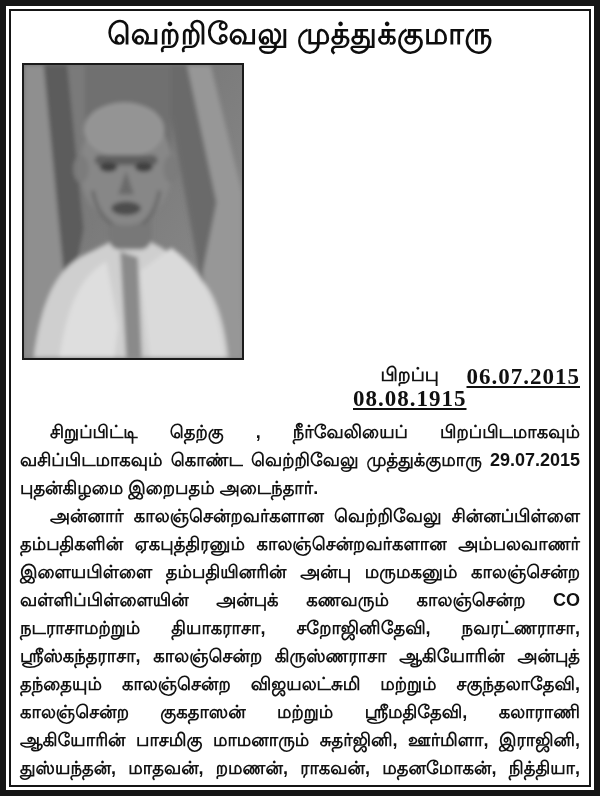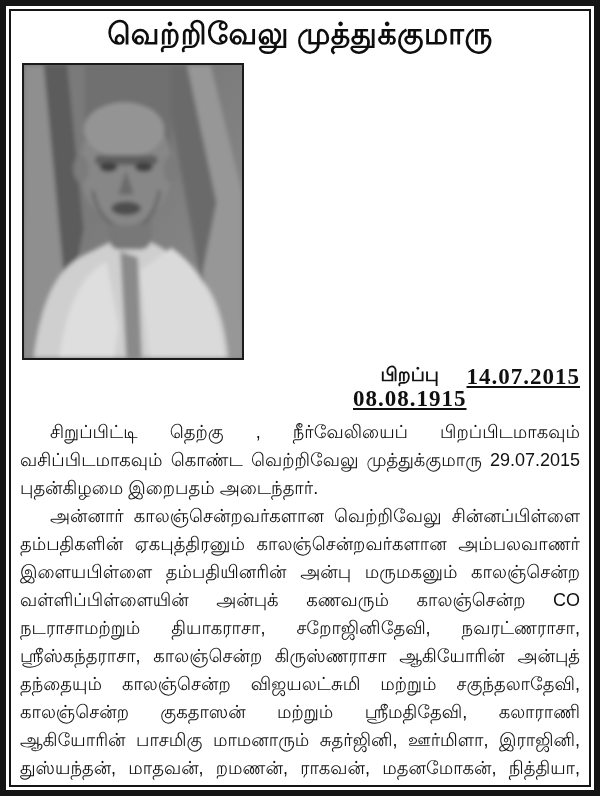--- a/index.html
+++ b/index.html
@@ -24,21 +24,21 @@
   .photo-frame svg { display:block; width:100%; height:100%; }
   .vitals {
     margin-left:240px; display:flex; justify-content:flex-end;
     text-align:center; font-family:"Liberation Serif", serif; font-weight:bold;
     margin-bottom:6px;
   }
   .vital-label { font-size:19px; line-height:22px; }
   .vital-date  { font-size:23px; line-height:26px; letter-spacing:1px;text-decoration:underline; }
   .body p {
     margin:0; text-align:justify; text-indent:30px;
-    font-size:18px; line-height:28px; font-weight:normal; color:#111;
+    font-size:18px; line-height:28px; font-weight:bold; color:#111;
   }
 </style>
 </head>
 <body>
 
 <div class="page">
   <div class="inner">
 
     <div class="title">வெற்றிவேலு முத்துக்குமாரு</div>
 
@@ -86,21 +86,21 @@
         </g>
       </svg>
     </div>
 
     <div class="vitals">
       <div>
         <div class="vital-label">பிறப்பு</div>
         <div class="vital-date">08.08.1915</div>
       </div>
       <div>
-        <div class="vital-date">14.07.2015</div>
+        <div class="vital-date">06.07.2015</div>
       </div>
     </div>
 
     <div class="body">
       <p>சிறுப்பிட்டி தெற்கு , நீர்வேலியைப் பிறப்பிடமாகவும் வசிப்பிடமாகவும் கொண்ட வெற்றிவேலு முத்துக்குமாரு 29.07.2015 புதன்கிழமை இறைபதம் அடைந்தார்.</p>
       <p>அன்னார் காலஞ்சென்றவர்களான வெற்றிவேலு சின்னப்பிள்ளை தம்பதிகளின் ஏகபுத்திரனும் காலஞ்சென்றவர்களான அம்பலவாணர் இளையபிள்ளை தம்பதியினரின் அன்பு மருமகனும் காலஞ்சென்ற வள்ளிப்பிள்ளையின் அன்புக் கணவரும் காலஞ்சென்ற CO நடராசாமற்றும் தியாகராசா, சறோஜினிதேவி, நவரட்ணராசா, ஸ்ரீஸ்கந்தராசா, காலஞ்சென்ற கிருஸ்ணராசா ஆகியோரின் அன்புத் தந்தையும் காலஞ்சென்ற விஜயலட்சுமி மற்றும் சகுந்தலாதேவி, காலஞ்சென்ற குகதாஸன் மற்றும் ஸ்ரீமதிதேவி, கலாராணி ஆகியோரின் பாசமிகு மாமனாரும் சுதர்ஜினி, ஊர்மிளா, இராஜினி, துஸ்யந்தன், மாதவன், றமணன், ராகவன், மதனமோகன், நித்தியா, தனூசியா, விவேகானந்தன், ராகுலன், தனுஜா ஆகியோரின் பாசமிகு பேரனும் ஹரிஸ், சுவேதா, ஈஷானி, விஷ்ராம், ஷோபி, கிரிஷாந், துஷாந் ஆகியோரின் அன்புப் பூட்டனாரும் ஆவார்.</p>
 
     </div>
 
   </div>

